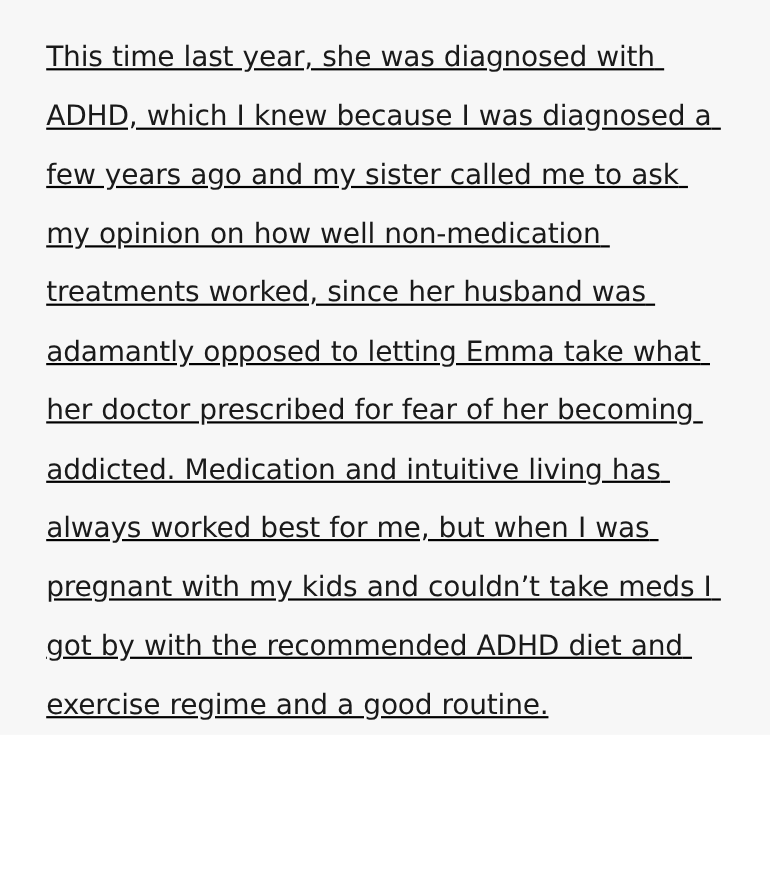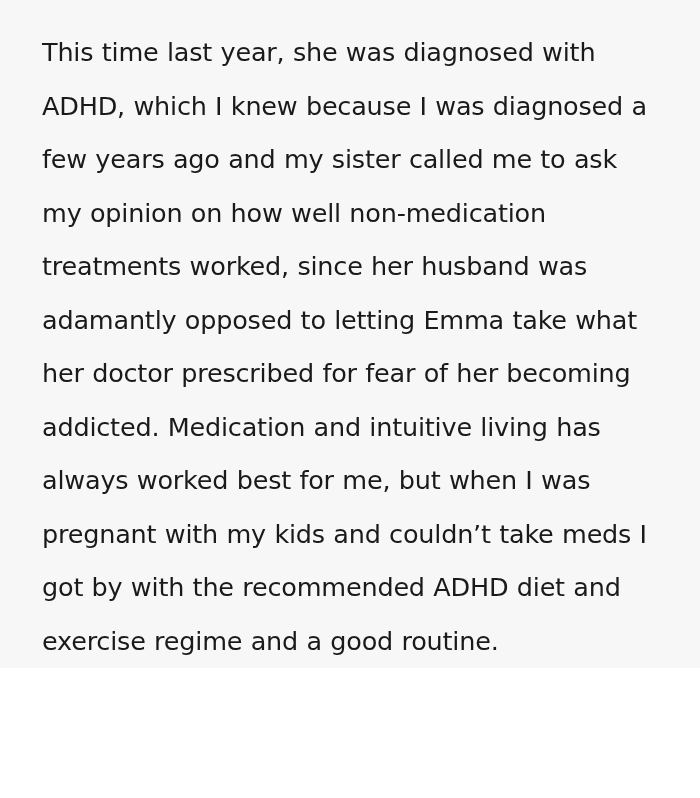--- a/index.html
+++ b/index.html
@@ -14,20 +14,21 @@
   }
   .page {
     box-sizing: border-box;
     width: 700px;
     height: 668px;
     background: #f7f7f7;
     padding: 26px 38px 26px 42px;
     display: flex;
     align-items: flex-start;
     justify-content: flex-start;
+    text-decoration: underline;
   }
   .story-text {
     font-family: "DejaVu Sans", sans-serif;
     font-size: 25.5px;
     line-height: 53.5px;
     color: #1a1a1a;
     letter-spacing: -0.2px;
     word-spacing: 0.5px;
     text-align: left;
     white-space: pre-wrap;

